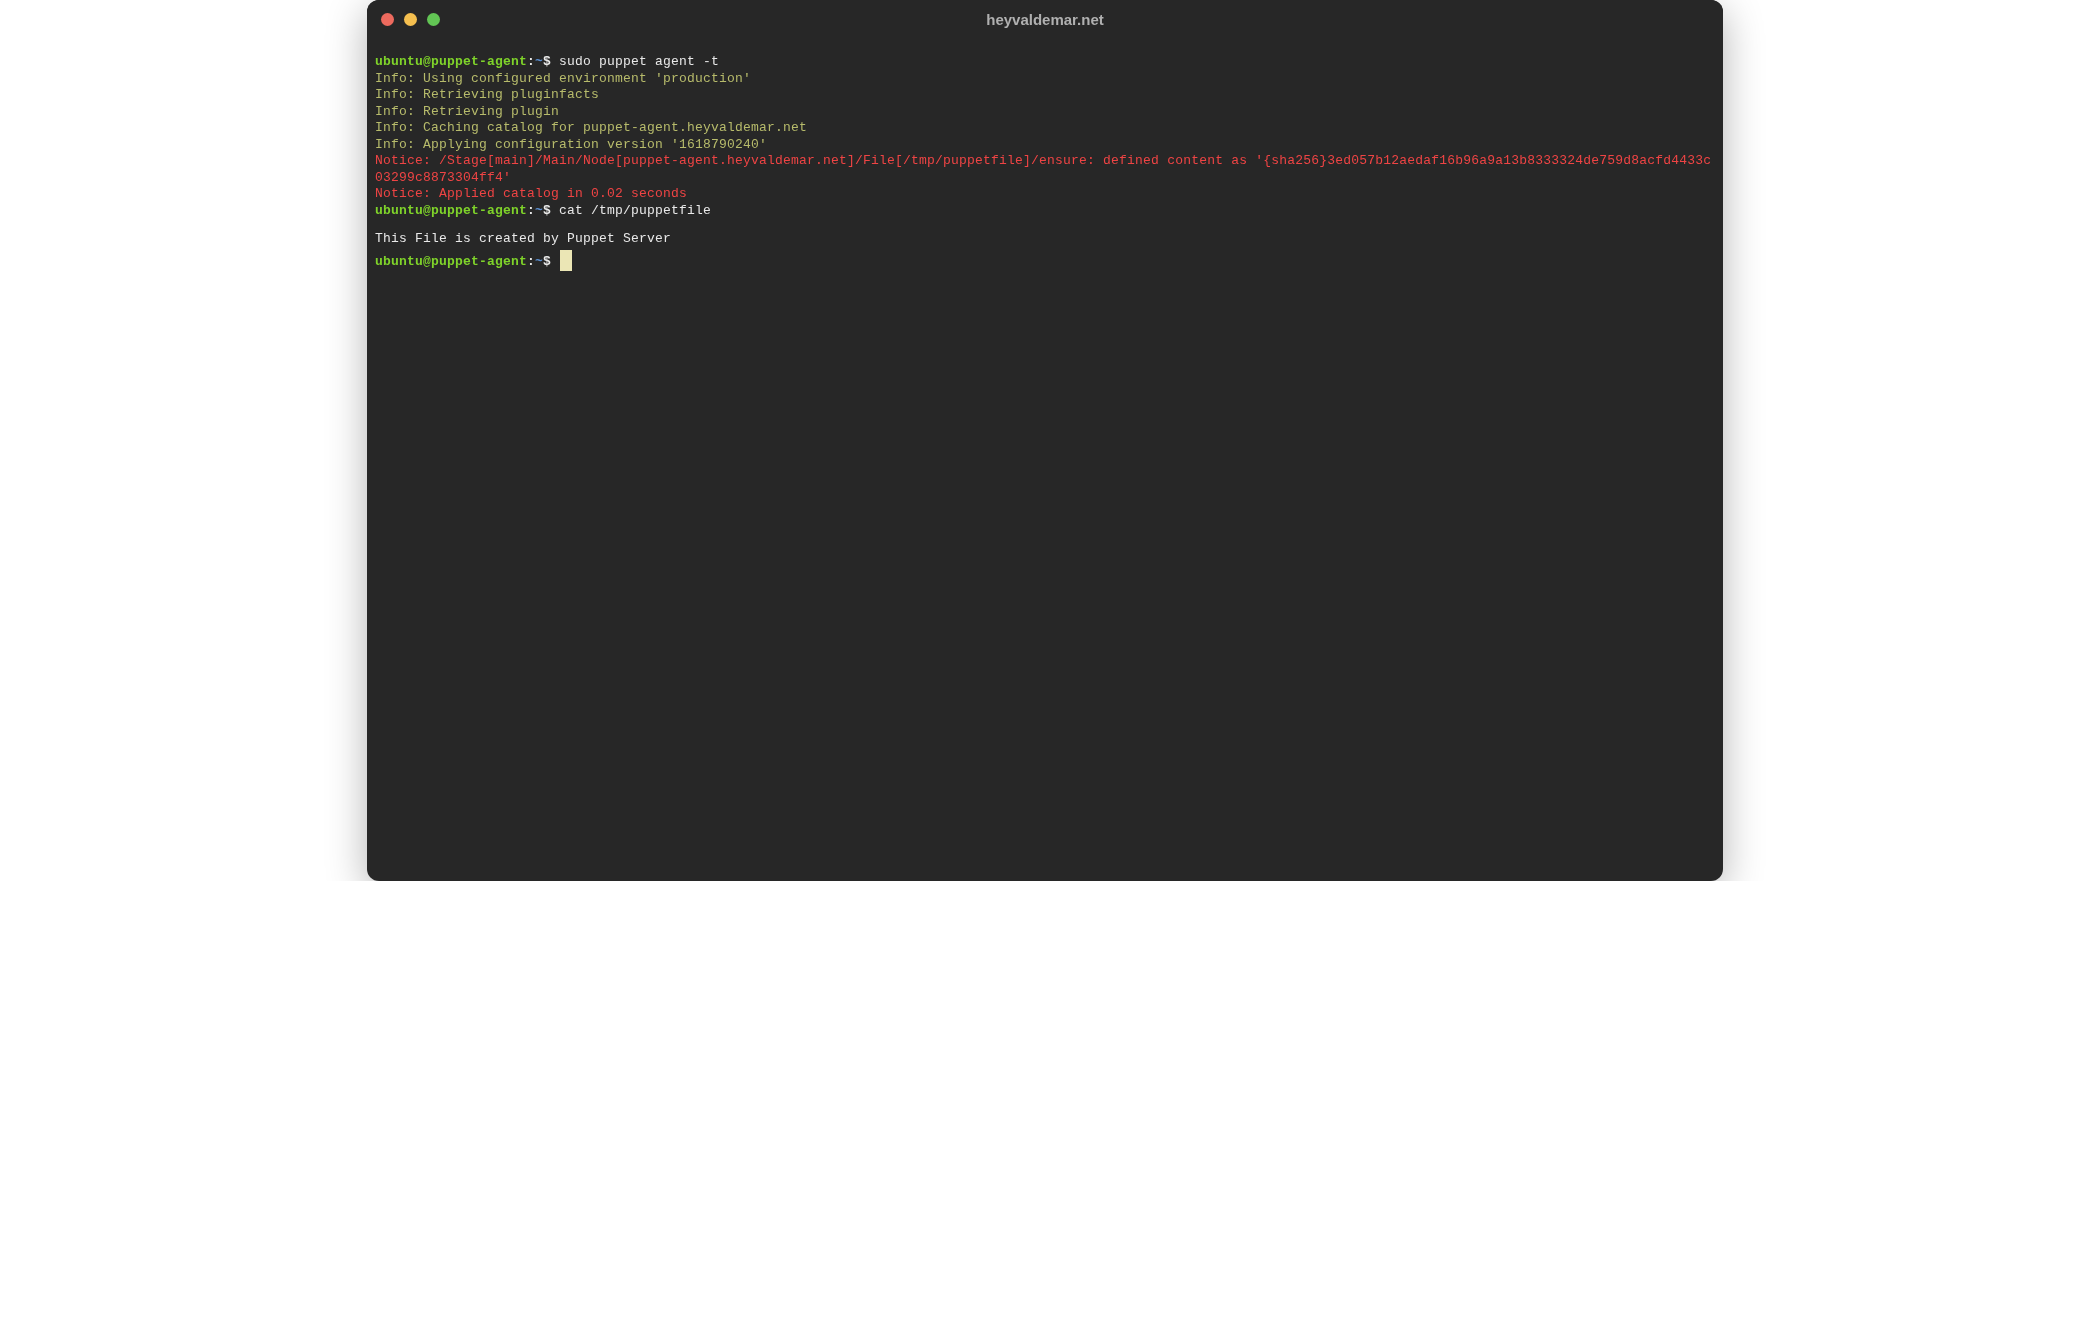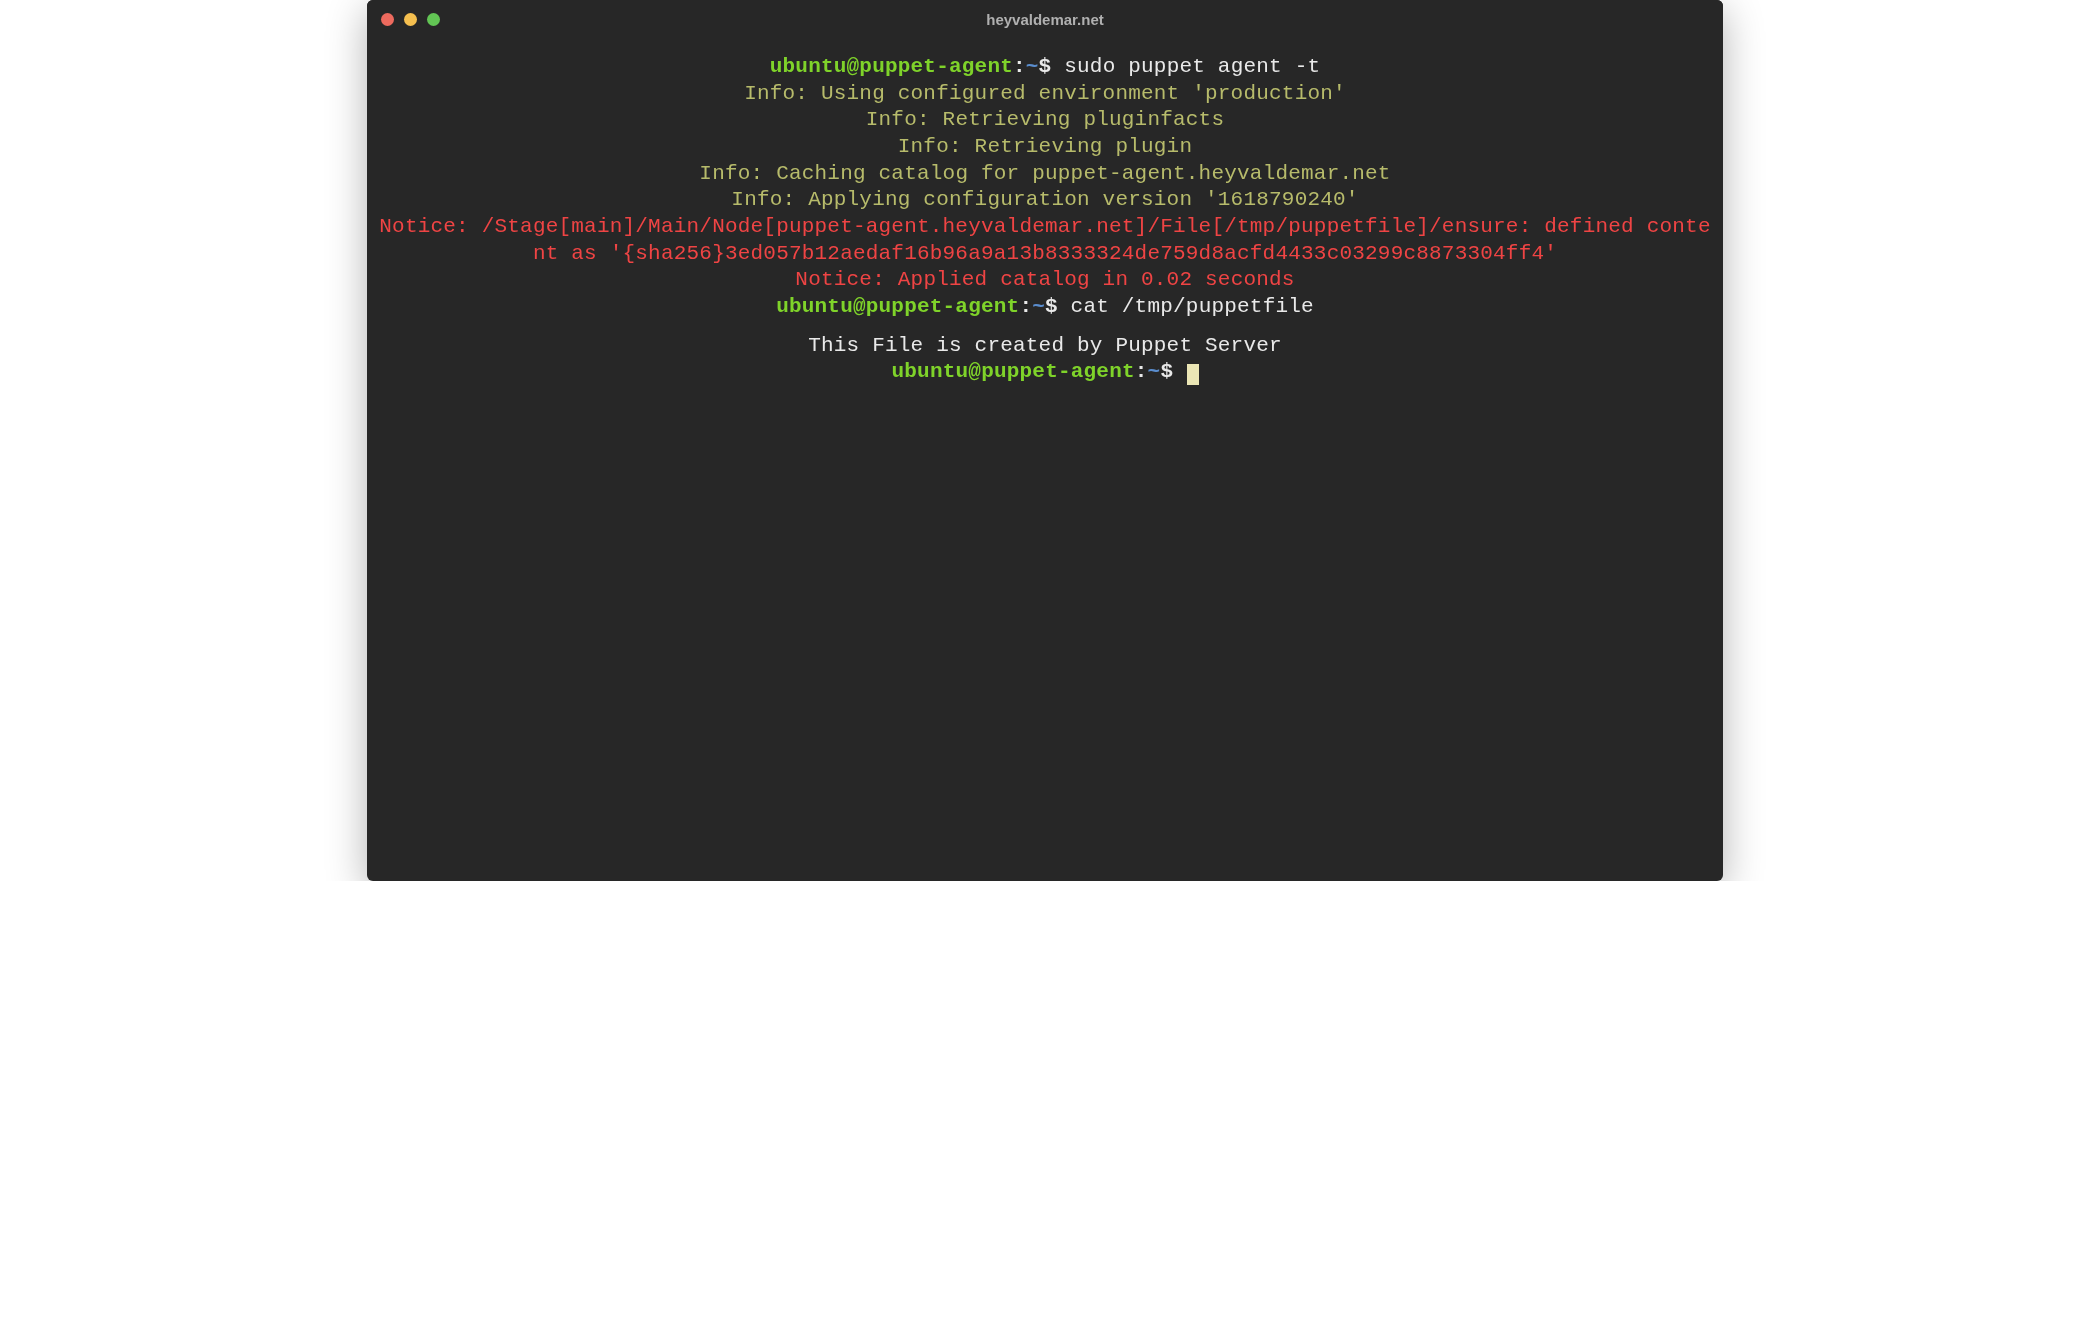--- a/index.html
+++ b/index.html
@@ -12,21 +12,21 @@
       display: flex;
       justify-content: center;
       align-items: flex-start;
       padding: 0;
       font-family: "SF Mono", Menlo, Monaco, Consolas, "Courier New", monospace;
     }
     .terminal-window {
       width: 1356px;
       height: 881px;
       background: #272727;
-      border-radius: 6px;
+      border-radius: 12px;
       overflow: hidden;
       display: flex;
       flex-direction: column;
       box-shadow: 0 10px 40px rgba(0,0,0,0.3);
     }
     .title-bar {
       height: 38px;
       background: #272727;
       display: flex;
       align-items: center;
@@ -52,29 +52,28 @@
       left: 50%;
       transform: translateX(-50%);
       color: #b0b0b0;
       font-size: 15px;
       font-weight: 600;
       font-family: -apple-system, BlinkMacSystemFont, "Segoe UI", sans-serif;
     }
     .terminal-body {
       flex: 1;
       padding: 16px 8px 8px 8px;
-      font-size: 21px;
+      font-size: 13px;
       line-height: 1.27;
       color: #e9e9e9;
       font-family: "SF Mono", Menlo, Monaco, Consolas, "Courier New", monospace;
       overflow: hidden;
       white-space: pre-wrap;
       word-break: break-all;
       letter-spacing: 0.2px;
-      text-align: center;
     }
     .prompt-user { color: #7fd32a; font-weight: bold; }
     .prompt-host { color: #7fd32a; font-weight: bold; }
     .prompt-colon { color: #e9e9e9; font-weight: bold; }
     .prompt-path { color: #5a8dce; font-weight: bold; }
     .prompt-dollar { color: #e9e9e9; font-weight: bold; }
     .cmd { color: #e9e9e9; }
     .info-line { color: #b7bb6b; }
     .notice-line { color: #ef4444; }
     .output-line { color: #e9e9e9; margin-top: 12px; }

